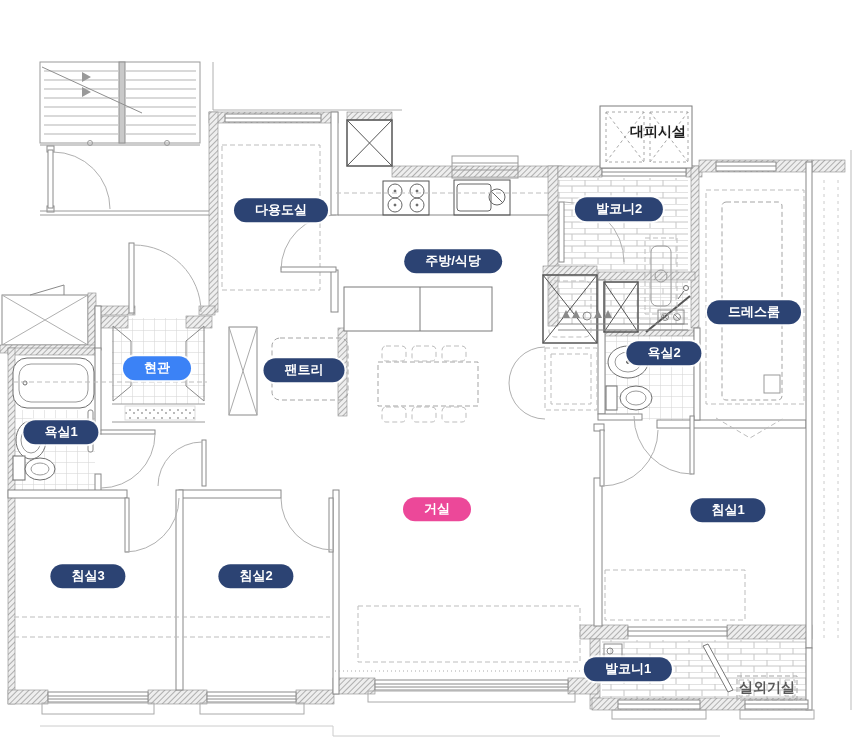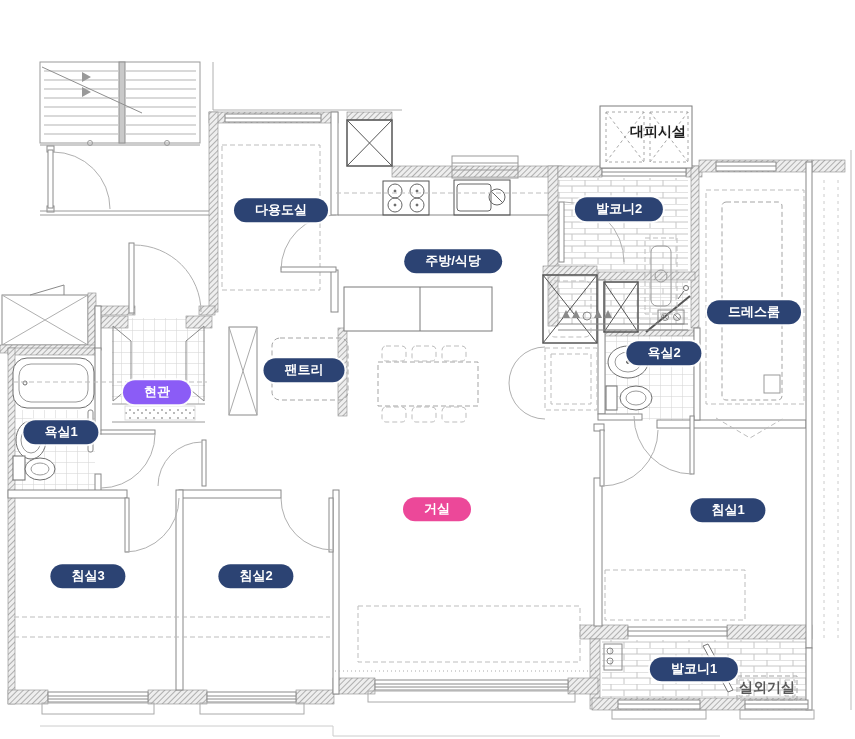--- a/index.html
+++ b/index.html
@@ -301,24 +301,24 @@
     <path d="M545 419A36 36 0 0 1 509 383" fill="none" stroke="#b0b0b0"></path>
   </g>
 </svg>
 
 
   <div class="badge" style="left: 281px; top: 210px; background: rgb(44, 67, 115);">다용도실</div>
   <div class="badge" style="left: 453px; top: 261px; background: rgb(44, 67, 115);">주방/식당</div>
   <div class="badge" style="left: 619px; top: 209px; background: rgb(44, 67, 115);">발코니2</div>
   <div class="badge" style="left: 754px; top: 312px; background: rgb(44, 67, 115);">드레스룸</div>
   <div class="badge" style="left: 664px; top: 353px; background: rgb(44, 67, 115);">욕실2</div>
-  <div class="badge" style="left: 157px; top: 392px; background: #8b5cf6;">현관</div>
+  <div class="badge" style="left: 157px; top: 368px; background: #3b82f6;">현관</div>
   <div class="badge" style="left: 304px; top: 370px; background: rgb(44, 67, 115);">팬트리</div>
   <div class="badge" style="left: 61px; top: 432px; background: rgb(44, 67, 115);">욕실1</div>
   <div class="badge" style="left: 437px; top: 509px; background: #ec4899;">거실</div>
   <div class="badge" style="left: 728px; top: 510px; background: rgb(44, 67, 115);">침실1</div>
   <div class="badge" style="left: 256px; top: 576px; background: rgb(44, 67, 115);">침실2</div>
   <div class="badge" style="left: 88px; top: 576px; background: rgb(44, 67, 115);">침실3</div>
-  <div class="badge" style="left: 694px; top: 669px; background: rgb(44, 67, 115);">발코니1</div>
+  <div class="badge" style="left: 628px; top: 669px; background: rgb(44, 67, 115);">발코니1</div>
 
   <div class="annot annot-dark" style="left:658px;top:132px">대피시설</div>
   <div class="annot annot-gray" style="left:767px;top:688px">실외기실</div>
 </div>
 
 </body></html>

